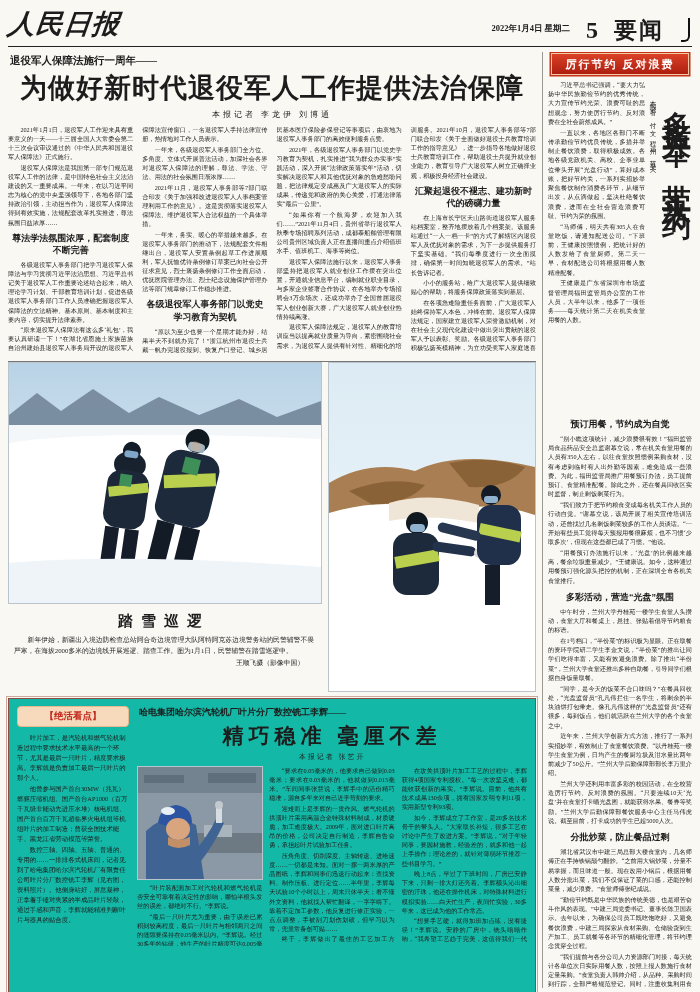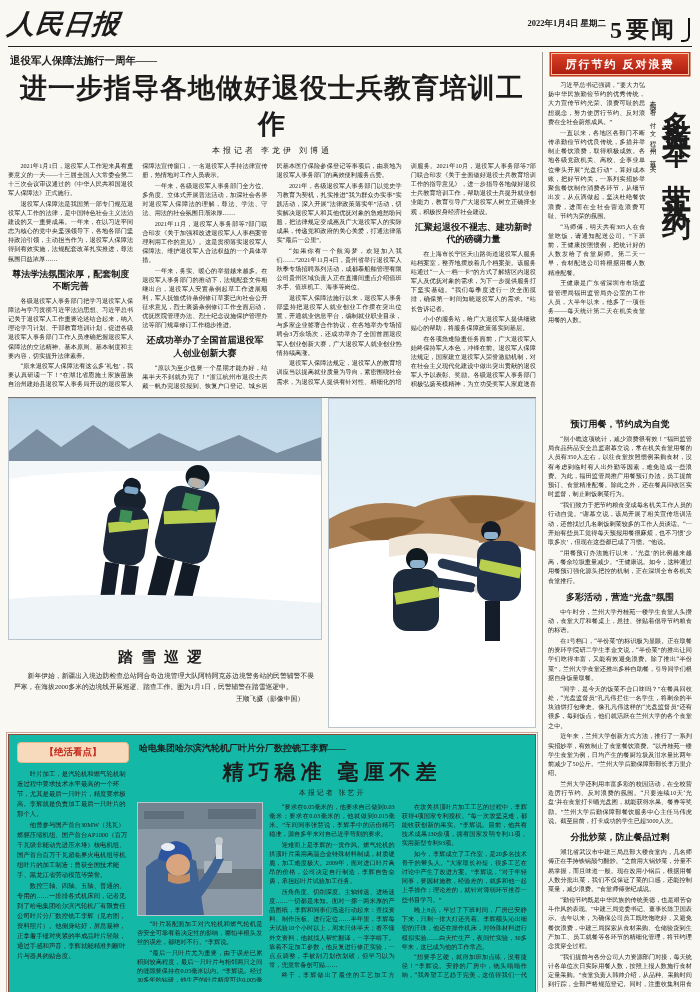--- a/index.html
+++ b/index.html
@@ -6,21 +6,21 @@
   body{
     width:700px;height:992px;overflow:hidden;
     background:#e9e7e2;
     font-family:"Liberation Serif","DejaVu Serif",serif;
     color:#1c1c1c;
   }
   .paper{width:700px;height:992px;background:#faf8f3;box-sizing:border-box;padding:6px 8px 4px;}
   
   .header{display:flex;align-items:flex-end;justify-content:space-between;height:36px;}
   .masthead{font-size:27px;font-weight:bold;font-style:italic;letter-spacing:1px;transform:skewX(-6deg);}
-  .header-right{display:flex;align-items:flex-start;gap:4px;padding-right:2px;}
+  .header-right{display:flex;align-items:center;gap:16px;padding-right:2px;}
   .date{font-size:8.5px;font-weight:bold;padding-bottom:3px;}
   .pageno{font-size:24px;font-weight:bold;line-height:1;}
   .section{font-size:23px;font-weight:bold;line-height:1;letter-spacing:2px;}
   .corner{display:inline-block;width:7px;height:22px;border-right:2px solid #111;border-bottom:2px solid #111;border-radius:0 0 6px 0;margin-left:1px;}
   .rule{border-top:1.6px solid #222;margin:4px 0 5px;}
   
   .content{display:flex;height:936px;}
   .left-main{width:534px;box-sizing:border-box;padding-right:6px;}
   .rail{width:150px;box-sizing:border-box;border-left:1px solid #9a9a92;padding-left:5px;height:936px;overflow:hidden;}
   
@@ -75,33 +75,33 @@
       <span class="corner"></span>
     </div>
   </div>
   <div class="rule"></div>
 
   <div class="content">
 
     <div class="left-main">
 
       <div class="kicker">退役军人保障法施行一周年——</div>
-      <div class="lead-headline">进一步指导各地做好退役士兵教育培训工作</div>
+      <div class="lead-headline">为做好新时代退役军人工作提供法治保障</div>
       <div class="lead-byline">本报记者 李龙伊 刘博通</div>
 
       <div class="lead-cols">
         <p class="t">2021年1月1日，退役军人工作迎来具有重要意义的一天——十三届全国人大常委会第二十三次会议审议通过的《中华人民共和国退役军人保障法》正式施行。</p>
         <p class="t">退役军人保障法是我国第一部专门规范退役军人工作的法律，是中国特色社会主义法治建设的又一重要成果。一年来，在以习近平同志为核心的党中央坚强领导下，各地各部门坚持政治引领，主动担当作为，退役军人保障法得到有效实施，法规配套改革扎实推进，尊法氛围日益浓厚……</p>
         <h3 class="sub">尊法学法氛围浓厚，配套制度不断完善</h3>
         <p class="t">各级退役军人事务部门把学习退役军人保障法与学习贯彻习近平法治思想、习近平总书记关于退役军人工作重要论述结合起来，纳入理论学习计划、干部教育培训计划，促进各级退役军人事务部门工作人员准确把握退役军人保障法的立法精神、基本原则、基本制度和主要内容，切实提升法律素养。</p>
         <p class="t">“原来退役军人保障法有这么多‘礼包’，我要认真研读一下！”在湖北省恩施土家族苗族自治州建始县退役军人事务局开设的退役军人保障法宣传窗口，一名退役军人手持法律宣传册，热情地对工作人员表示。</p>
         <p class="t">一年来，各级退役军人事务部门全方位、多角度、立体式开展普法活动，加深社会各界对退役军人保障法的理解，尊法、学法、守法、用法的社会氛围日渐浓厚……</p>
         <p class="t">2021年11月，退役军人事务部等7部门联合印发《关于加强和改进退役军人人事档案管理利用工作的意见》。这是贯彻落实退役军人保障法、维护退役军人合法权益的一个具体举措。</p>
         <p class="t">一年来，务实、暖心的举措越来越多。在退役军人事务部门的推动下，法规配套文件相继出台，退役军人安置条例起草工作进展顺利，军人抚恤优待条例修订草案已向社会公开征求意见，烈士褒扬条例修订工作全面启动，优抚医院管理办法、烈士纪念设施保护管理办法等部门规章修订工作稳步推进。</p>
-        <h3 class="sub">还成功举办了全国首届退役军人创业创新大赛</h3>
+        <h3 class="sub">各级退役军人事务部门以党史学习教育为契机</h3>
         <p class="t">“原以为至少也要一个星期才能办好，结果半天不到就办完了！”浙江杭州市退役士兵戴一帆办完退役报到、恢复户口登记、城乡居民基本医疗保险参保登记等事项后，由衷地为退役军人事务部门的高效便利服务点赞。</p>
         <p class="t">2021年，各级退役军人事务部门以党史学习教育为契机，扎实推进“我为群众办实事”实践活动，深入开展“法律政策落实年”活动，切实解决退役军人和其他优抚对象的急难愁盼问题，把法律规定变成惠及广大退役军人的实际成果，传递党和政府的关心关爱，打通法律落实“最后一公里”。</p>
         <p class="t">“如果你有一个航海梦，欢迎加入我们……”2021年11月4日，贵州省举行退役军人秋季专场招聘系列活动，成都泰船舶管理有限公司贵州区域负责人正在直播间重点介绍值班水手、值班机工、海事等岗位。</p>
         <p class="t">退役军人保障法施行以来，退役军人事务部坚持把退役军人就业创业工作摆在突出位置，开通就业信息平台，编制就业职业目录，与多家企业签署合作协议，在各地举办专场招聘会3万余场次，还成功举办了全国首届退役军人创业创新大赛，广大退役军人就业创业热情持续高涨。</p>
         <p class="t">退役军人保障法规定，退役军人的教育培训应当以提高就业质量为导向，紧密围绕社会需求，为退役军人提供有针对性、精细化的培训服务。2021年10月，退役军人事务部等7部门联合印发《关于全面做好退役士兵教育培训工作的指导意见》，进一步指导各地做好退役士兵教育培训工作，帮助退役士兵提升就业创业能力，教育引导广大退役军人树立正确择业观，积极投身经济社会建设。</p>
         <h3 class="sub">汇聚起退役不褪志、建功新时代的磅礴力量</h3>
         <p class="t">在上海市长宁区天山路街道退役军人服务站档案室，整齐地摆放着几个档案架。该服务站通过“一人一档一卡”的方式了解辖区内退役军人及优抚对象的需求，为下一步提供服务打下坚实基础。“我们每季度进行一次全面摸排，确保第一时间知晓退役军人的需求。”站长告诉记者。</p>
         <p class="t">小小的服务站，给广大退役军人提供细致贴心的帮助，将服务保障政策落实到基层。</p>
         <p class="t">在各项急难险重任务面前，广大退役军人始终保持军人本色，冲锋在前。退役军人保障法规定，国家建立退役军人荣誉激励机制，对在社会主义现代化建设中做出突出贡献的退役军人予以表彰、奖励。各级退役军人事务部门积极弘扬英模精神，为立功受奖军人家庭送喜报，评选“最美退役军人”并组织学习宣传，开展“老兵永远跟党走”等活动，汇聚起退役不褪志、建功新时代的磅礴力量。</p>
 

